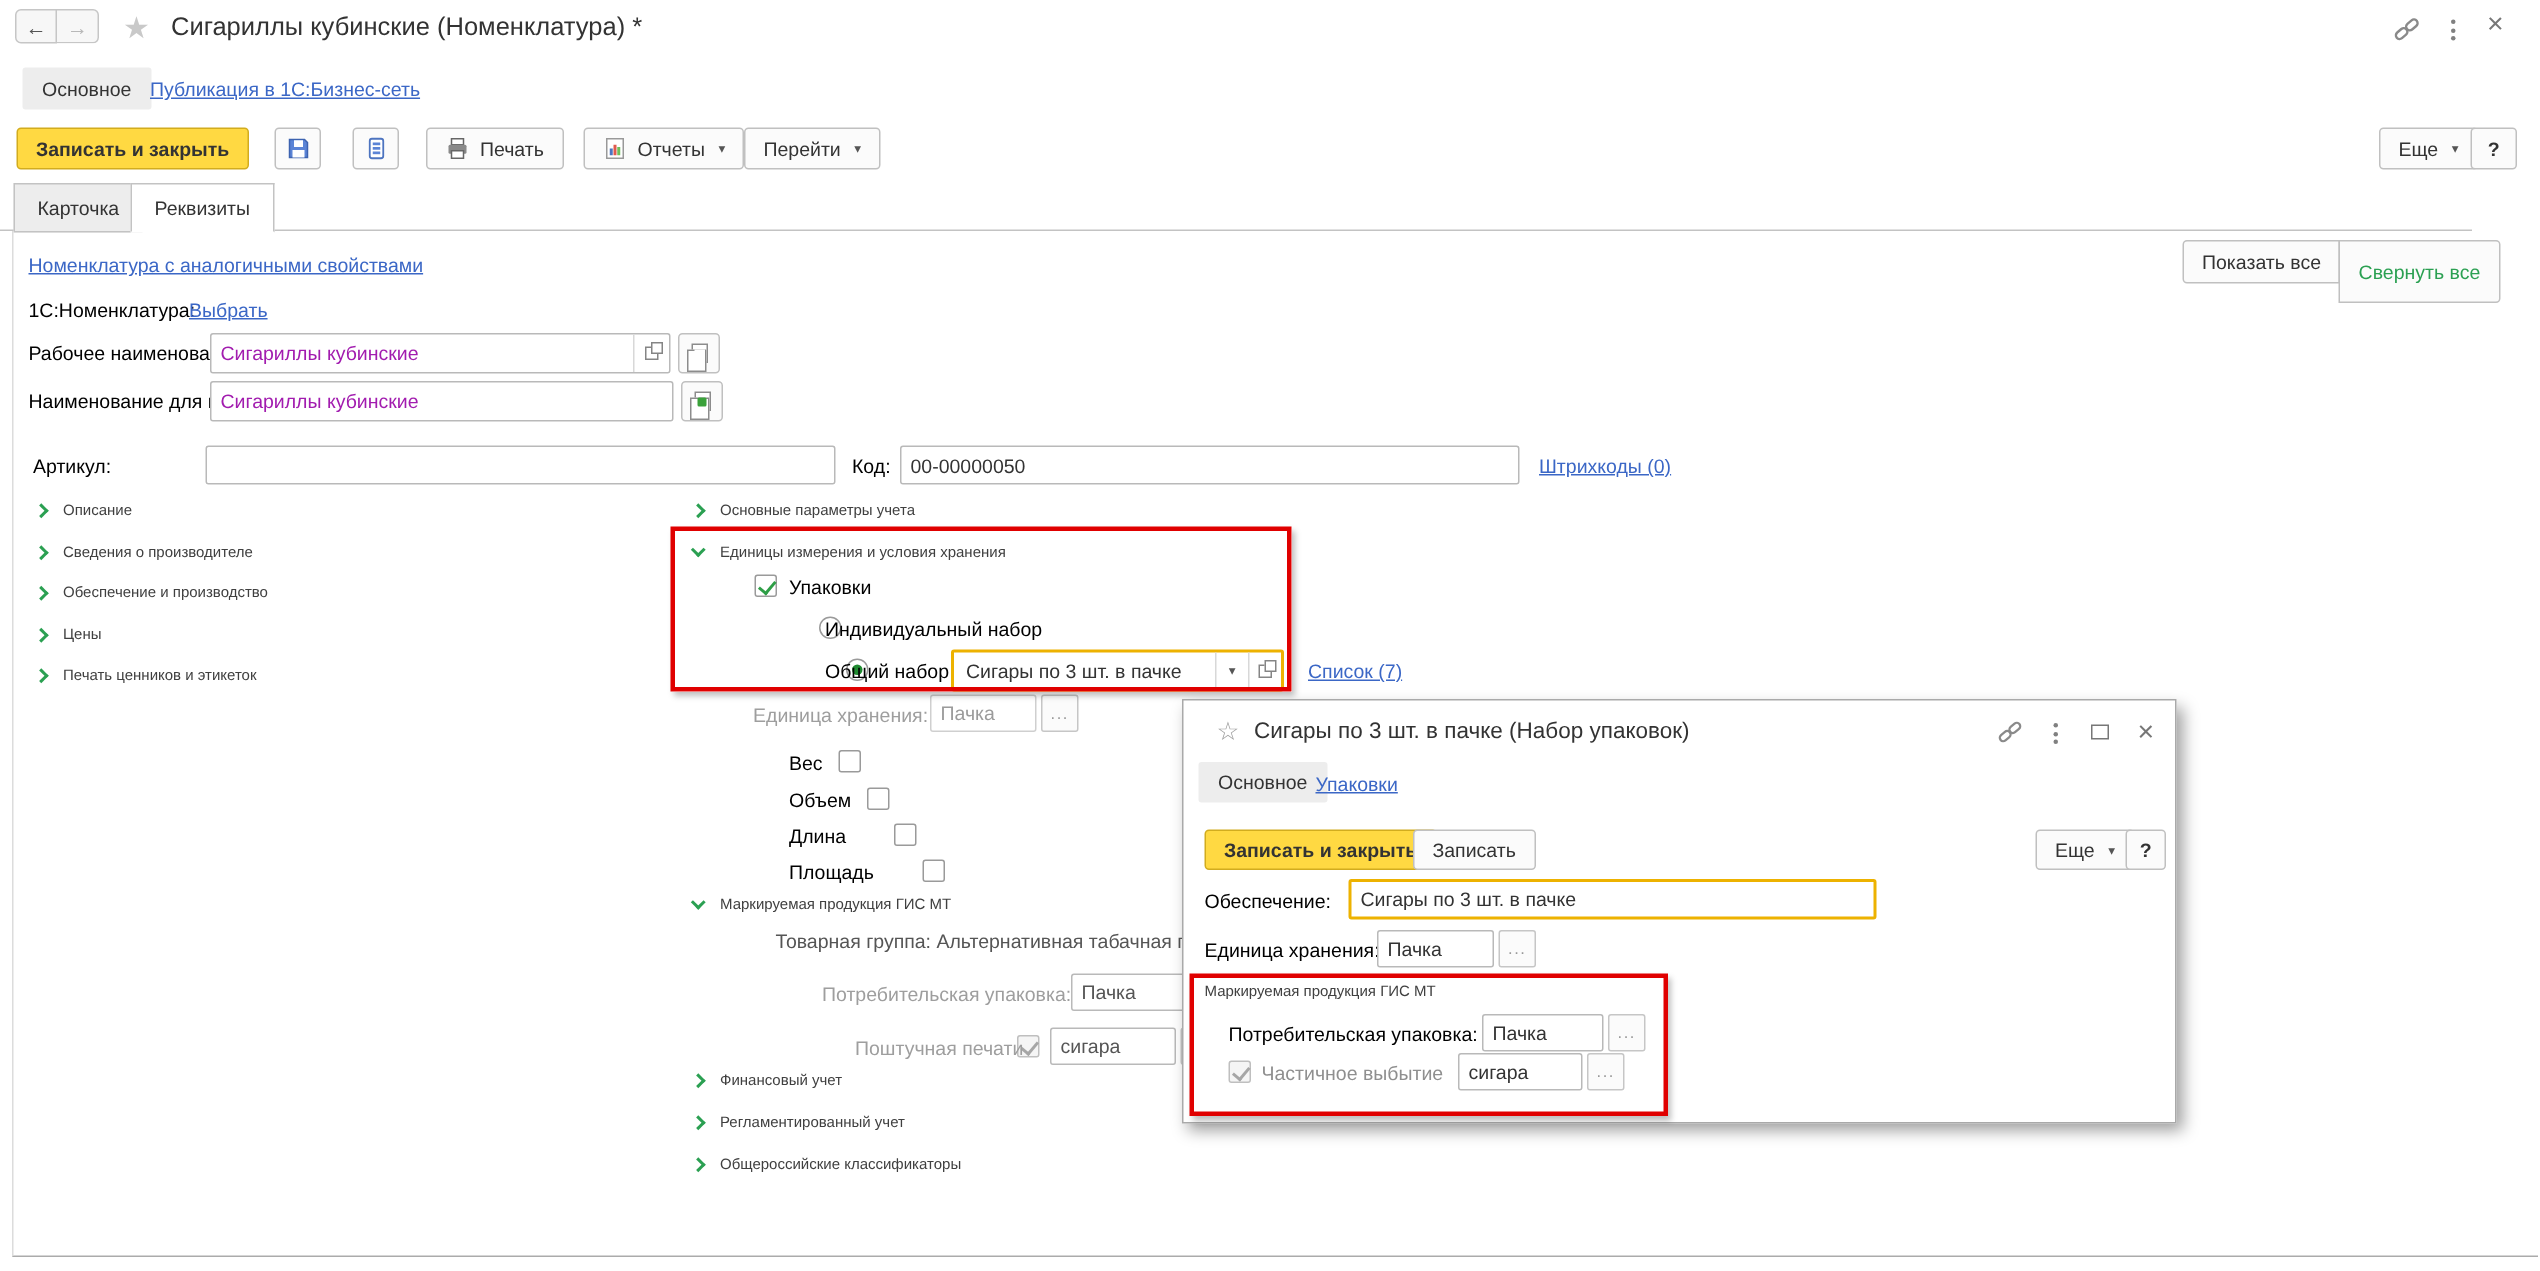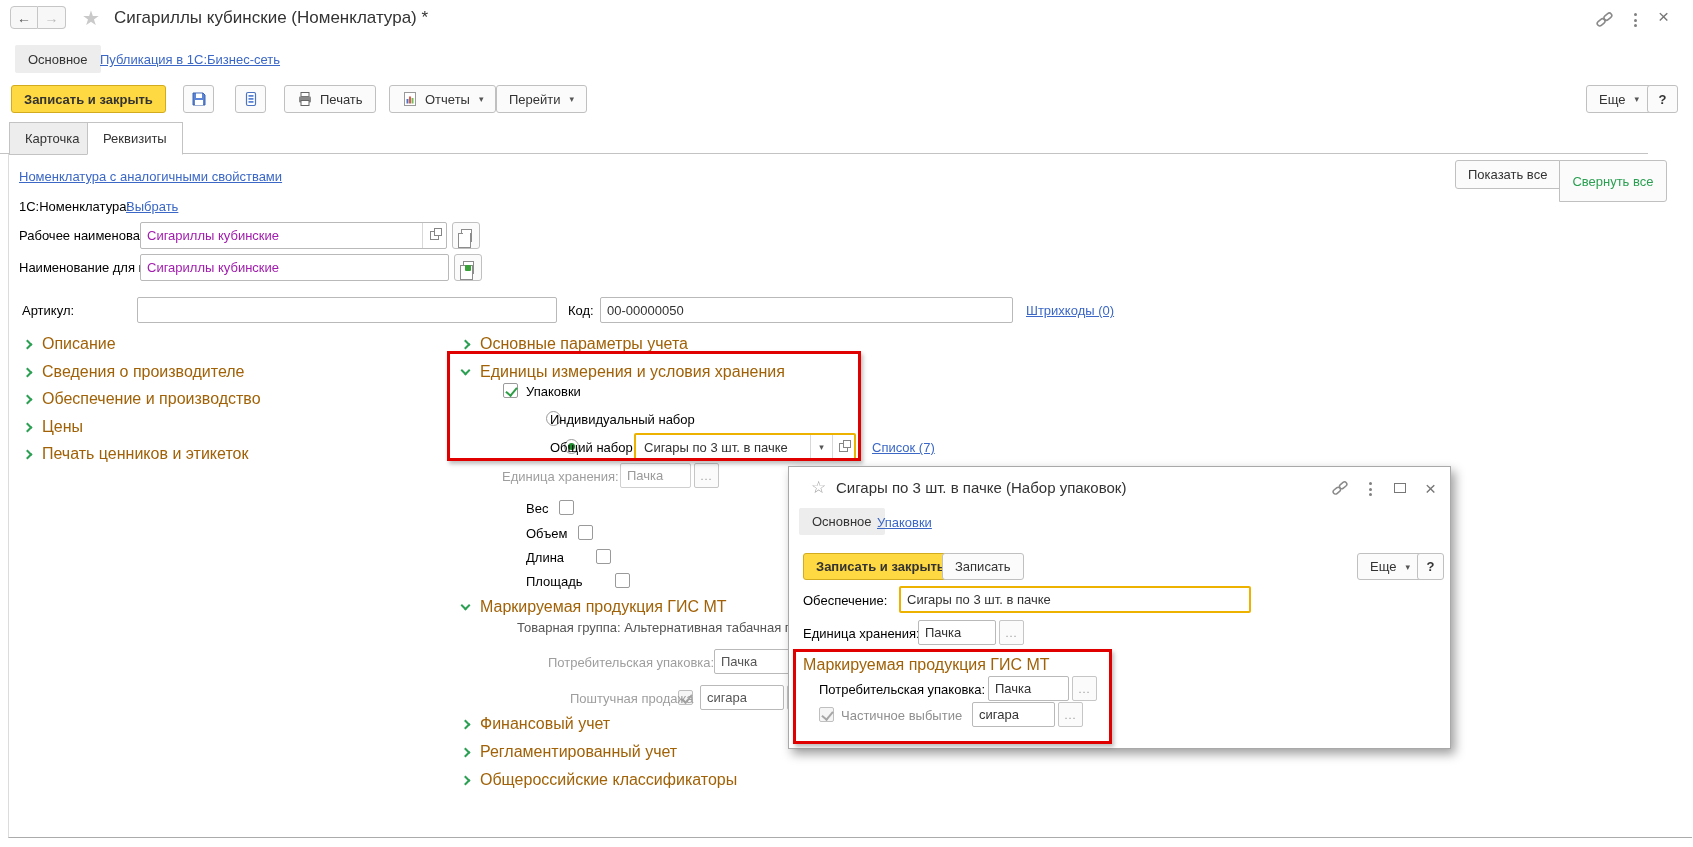--- a/index.html
+++ b/index.html
@@ -35,21 +35,21 @@
     position:absolute; top:1px; height:33px; padding:0 15px; display:inline-flex; align-items:center;
     border:1px solid #C3C3C3; background:#EDEDED; font-size:13px; cursor:pointer;
   }
   .tab.active { background:#fff; border-bottom-color:#fff; z-index:2; }
 
   .pill { display:inline-flex; align-items:center; height:28px; padding:0 13px; background:#EDEDED; border-radius:2px; font-size:13px; cursor:pointer; }
 
   .link { color:#3B67C6; text-decoration:underline; cursor:pointer; font-size:13px; white-space:nowrap; }
   .lbl { color:#000000; font-size:13px; white-space:nowrap; }
   .lbl-gray { color:#9E9E9E; font-size:13px; white-space:nowrap; }
-  .green-head { color:#a16207; font-size:16px; white-space:nowrap; display:inline-flex; align-items:center; }
+  .green-head { color:#404040; font-size:10px; white-space:nowrap; display:inline-flex; align-items:center; }
 
   .chev { display:inline-block; width:7px; height:7px; border-right:2px solid #2BA052; border-bottom:2px solid #2BA052;
           transform:rotate(-45deg); margin-right:11px; flex:none; }
   .chev.down { transform:rotate(45deg); margin-top:-4px; }
 
   
   .txt { border:1px solid #B9B9B9; border-radius:2px; height:26px; padding:0 6px; font-size:13px; color:#333;
          font-family:inherit; background:#fff; }
   .txt.dis { color:#9B9B9B; border-color:#CFCFCF; }
   .input-wrap { display:flex; align-items:stretch; border:1px solid #B9B9B9; border-radius:2px; background:#fff; height:27px; }
@@ -303,21 +303,21 @@
     <span class="chev down"></span>
     <span>Маркируемая продукция ГИС МТ</span>
   </span>
 <span class="abs" style="left:517px;top:620px;color:#555;white-space:nowrap;">Товарная группа: Альтернативная табачная прод</span>
 
 <span class="abs lbl-gray" style="left:548px;top:655px;">Потребительская упаковка:</span>
 <input class="abs txt" style="left: 714px; top: 649px; width: 80px; height: 25px; color: rgb(85, 85, 85);" value="Пачка">
 <span class="abs mini-btn" style="left:797px;top:649px;">...</span>
 
 <span class="abs cb dis on" style="left:548px;top:690px;"></span>
-<span class="abs lbl-gray" style="left:570px;top:691px;">Поштучная продажа</span>
+<span class="abs lbl-gray" style="left:570px;top:691px;">Поштучная печати</span>
 <input class="abs txt" style="left: 700px; top: 685px; width: 84px; height: 25px; color: rgb(85, 85, 85);" value="сигара">
 <span class="abs mini-btn" style="left:787px;top:685px;">...</span>
 
 
 <span class="abs green-head" style="left:462px;top:715px;">
     <span class="chev"></span>
     <span>Финансовый учет</span>
   </span>
 <span class="abs green-head" style="left:462px;top:743px;">
     <span class="chev"></span>

